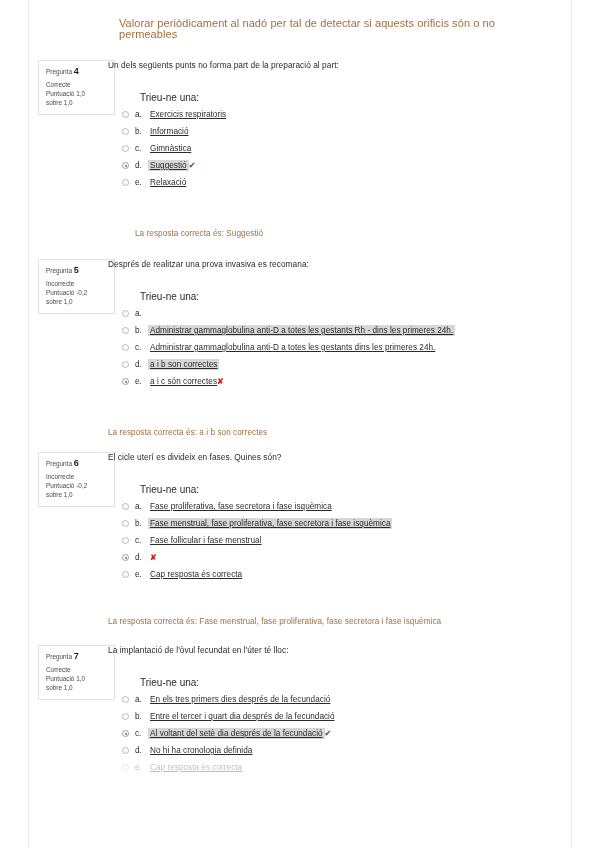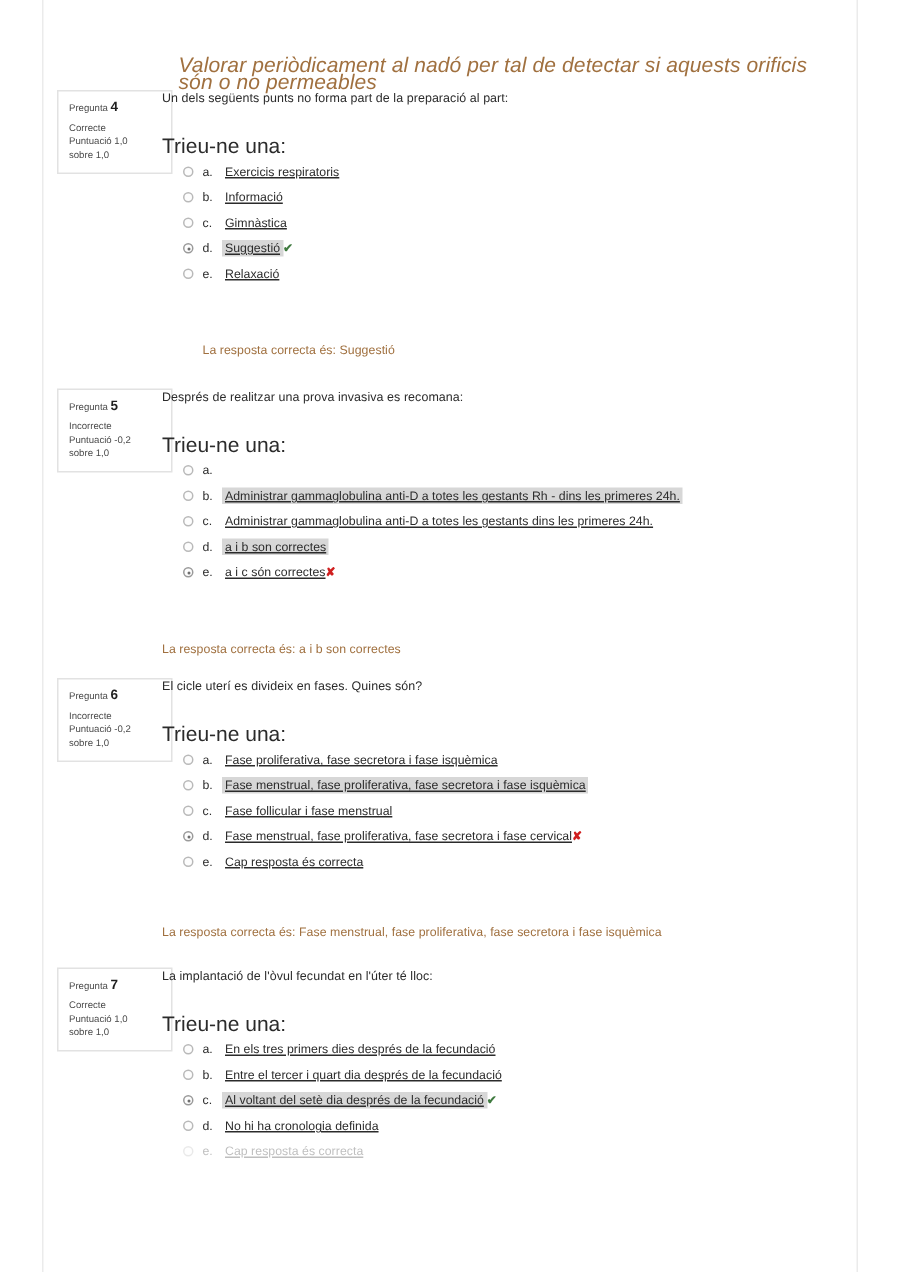--- a/index.html
+++ b/index.html
@@ -32,27 +32,26 @@
     position: absolute;
     left: 0;
     top: 0;
     width: 599px;
   }
 
   
   .intro-feedback {
     position: absolute;
     left: 119px;
-    top: 38px;
+    top: 18px;
     width: 430px;
-    font-size: 14px;
+    font-size: 11px;
     line-height: 11px;
     color: #a0703f;
     letter-spacing: .08px;
-    font-style: italic;
   }
 
   
   .question {
     position: absolute;
     left: 0;
     width: 599px;
   }
   .q4 { top: 60px; }
   .q5 { top: 259px; }
@@ -91,24 +90,25 @@
     width: 450px;
   }
   .qtext {
     font-size: 8.3px;
     line-height: 11px;
     color: #2b2b2b;
     letter-spacing: .05px;
     margin-bottom: 0;
   }
   .prompt {
-    font-size: 14px;
+    font-size: 10px;
     line-height: 11px;
     color: #2b2b2b;
     margin-top: 21px;
+    margin-left: 32px;
   }
 
   .answers {
     list-style: none;
     margin: 4px 0 0 0;
     padding: 0;
   }
   .answer {
     position: relative;
     display: flex;
@@ -311,21 +311,20 @@
           <span class="atext hl">Fase menstrual, fase proliferativa, fase secretora i fase isquèmica</span>
         </li>
         <li class="answer">
           <span class="radio"></span>
           <span class="letter">c.</span>
           <span class="atext">Fase follicular i fase menstrual</span>
         </li>
         <li class="answer">
           <span class="radio checked"></span>
           <span class="letter">d.</span>
-          <span class="atext">Fase menstrual, fase proliferativa, fase secretora i fase cervical</span>
           <span class="mark bad">✘</span>
         </li>
         <li class="answer">
           <span class="radio"></span>
           <span class="letter">e.</span>
           <span class="atext">Cap resposta és correcta</span>
         </li>
       </ul>
       <div class="feedback fb6">La resposta correcta és: Fase menstrual, fase proliferativa, fase secretora i fase isquèmica</div>
     </div>

